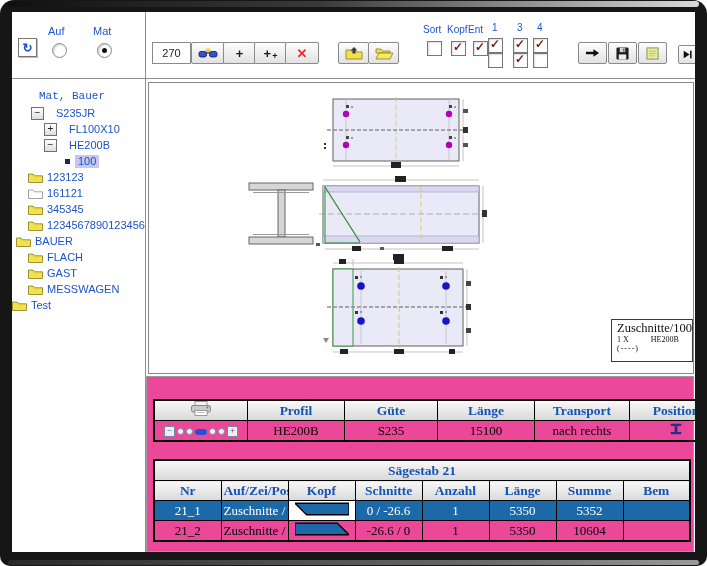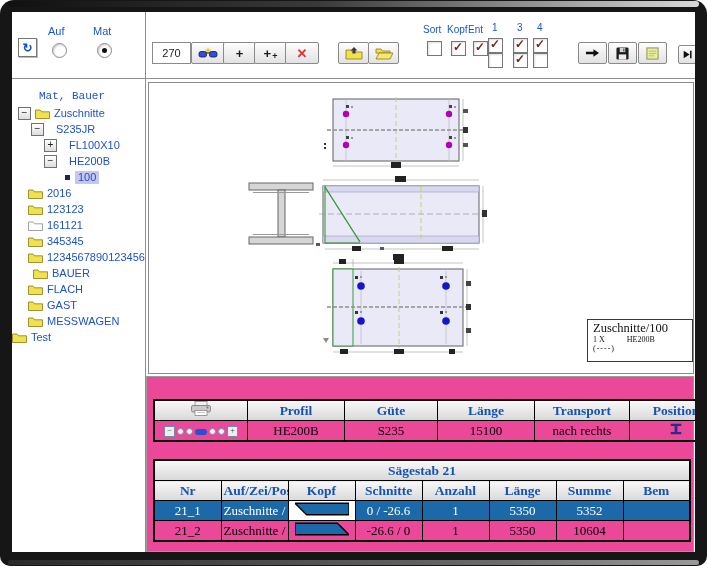--- a/index.html
+++ b/index.html
@@ -42,21 +42,21 @@
     display:inline-flex;align-items:center;justify-content:center;font-size:10px;line-height:1;color:#222;
     margin-right:4px;flex:0 0 auto;}
   .exp.minus::after{content:"\2212";margin-top:-1px;}
   .exp.plus::after{content:"+";margin-top:-1px;}
   .folder{width:15px;height:11px;margin-right:4px;flex:0 0 auto;}
   .bullet{width:5px;height:5px;background:#23235a;margin-right:5px;flex:0 0 auto;}
   .tree-label{line-height:13px;}
   .tree-label.selected{background:#c6c6f2;padding:0 3px;}
   
   .drawing{position:absolute;left:136px;top:70px;width:544px;height:290px;border:1px solid #8a8a8a;background:#fff;}
-  .stamp{position:absolute;right:0;top:236px;width:106px;height:43px;border:1px solid #3a3a3a;background:#fff;
+  .stamp{position:absolute;right:0;top:236px;width:82px;height:43px;border:1px solid #3a3a3a;background:#fff;
     font-family:"Liberation Serif",serif;color:#111;padding:1px 0 0 5px;box-sizing:border-box;}
   .stamp-title{font-size:12.5px;line-height:14px;}
   .stamp-row{font-size:8px;line-height:9px;display:flex;}
   .stamp-row .sp{width:22px;}
   .stamp-note{font-size:8px;line-height:9px;letter-spacing:1px;}
   
   .tables-panel{position:absolute;left:134px;top:364px;width:548px;height:176px;border:1px solid #9a9a9a;background:#ec4899;box-sizing:border-box;}
   table.dt{border-collapse:collapse;position:absolute;table-layout:fixed;border:2px solid #000;
     font-family:"Liberation Serif",serif;font-size:13px;color:#000;}
   table.dt td,table.dt th{border:1px solid #000;height:19px;padding:0 2px;text-align:center;overflow:hidden;white-space:nowrap;}
@@ -167,27 +167,20 @@
     <div class="btn" style="left:533px;top:33px;width:17px;height:17px">
       <svg width="11" height="11" viewBox="0 0 13 13">
         <polygon points="2,2 9,6.5 2,11" fill="#111"></polygon>
         <rect x="9.5" y="2" width="1.8" height="9" fill="#111"></rect>
       </svg>
     </div>
   </div>
 
   <div class="tree">
     <div class="tree-header">Mat, Bauer</div>
-    <div class="tree-row" style="padding-left:6px">
-      <span class="exp minus"></span>
-      <svg class="folder" viewBox="0 0 15 11">
-          <path d="M0.5,2 L5,2 L6.5,3.8 L14.5,3.8 L14.5,10.5 L0.5,10.5 Z" fill="#efe24a" stroke="#8a7a1a" stroke-width="0.8"></path>
-        </svg>
-      <span class="tree-label">Zuschnitte</span>
-    </div>
     <div class="tree-row" style="padding-left:19px">
       <span class="exp minus"></span>
       <span style="width:8px"></span>
       <span class="tree-label">S235JR</span>
     </div>
     <div class="tree-row" style="padding-left:32px">
       <span class="exp plus"></span>
       <span style="width:8px"></span>
       <span class="tree-label">FL100X10</span>
     </div>
@@ -197,47 +190,41 @@
       <span class="tree-label">HE200B</span>
     </div>
     <div class="tree-row" style="padding-left:53px">
       <span class="bullet"></span>
       <span class="tree-label selected">100</span>
     </div>
     <div class="tree-row" style="padding-left:16px">
       <svg class="folder" viewBox="0 0 15 11">
           <path d="M0.5,2 L5,2 L6.5,3.8 L14.5,3.8 L14.5,10.5 L0.5,10.5 Z" fill="#efe24a" stroke="#8a7a1a" stroke-width="0.8"></path>
         </svg>
-      <span class="tree-label">2016</span>
-    </div>
-    <div class="tree-row" style="padding-left:16px">
-      <svg class="folder" viewBox="0 0 15 11">
-          <path d="M0.5,2 L5,2 L6.5,3.8 L14.5,3.8 L14.5,10.5 L0.5,10.5 Z" fill="#efe24a" stroke="#8a7a1a" stroke-width="0.8"></path>
-        </svg>
       <span class="tree-label">123123</span>
     </div>
     <div class="tree-row" style="padding-left:16px">
       <svg class="folder" viewBox="0 0 15 11">
           <path d="M0.5,2 L5,2 L6.5,3.8 L14.5,3.8 L14.5,10.5 L0.5,10.5 Z" fill="#ffffff" stroke="#8a8a8a" stroke-width="0.8"></path>
         </svg>
       <span class="tree-label">161121</span>
     </div>
     <div class="tree-row" style="padding-left:16px">
       <svg class="folder" viewBox="0 0 15 11">
           <path d="M0.5,2 L5,2 L6.5,3.8 L14.5,3.8 L14.5,10.5 L0.5,10.5 Z" fill="#efe24a" stroke="#8a7a1a" stroke-width="0.8"></path>
         </svg>
       <span class="tree-label">345345</span>
     </div>
     <div class="tree-row" style="padding-left:16px">
       <svg class="folder" viewBox="0 0 15 11">
           <path d="M0.5,2 L5,2 L6.5,3.8 L14.5,3.8 L14.5,10.5 L0.5,10.5 Z" fill="#efe24a" stroke="#8a7a1a" stroke-width="0.8"></path>
         </svg>
       <span class="tree-label">1234567890123456</span>
     </div>
-    <div class="tree-row" style="padding-left:21px">
+    <div class="tree-row" style="padding-left:4px">
       <svg class="folder" viewBox="0 0 15 11">
           <path d="M0.5,2 L5,2 L6.5,3.8 L14.5,3.8 L14.5,10.5 L0.5,10.5 Z" fill="#efe24a" stroke="#8a7a1a" stroke-width="0.8"></path>
         </svg>
       <span class="tree-label">BAUER</span>
     </div>
     <div class="tree-row" style="padding-left:16px">
       <svg class="folder" viewBox="0 0 15 11">
           <path d="M0.5,2 L5,2 L6.5,3.8 L14.5,3.8 L14.5,10.5 L0.5,10.5 Z" fill="#efe24a" stroke="#8a7a1a" stroke-width="0.8"></path>
         </svg>
       <span class="tree-label">FLACH</span>

